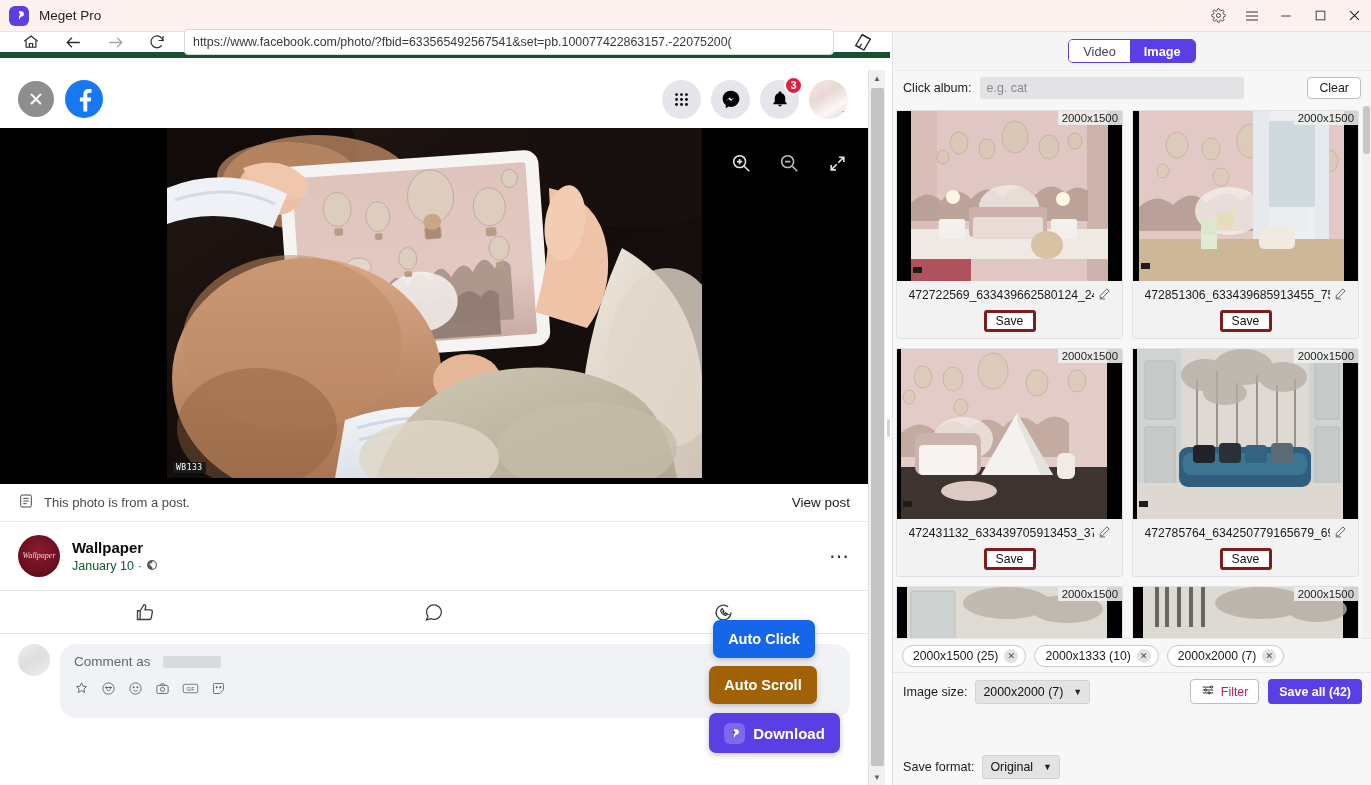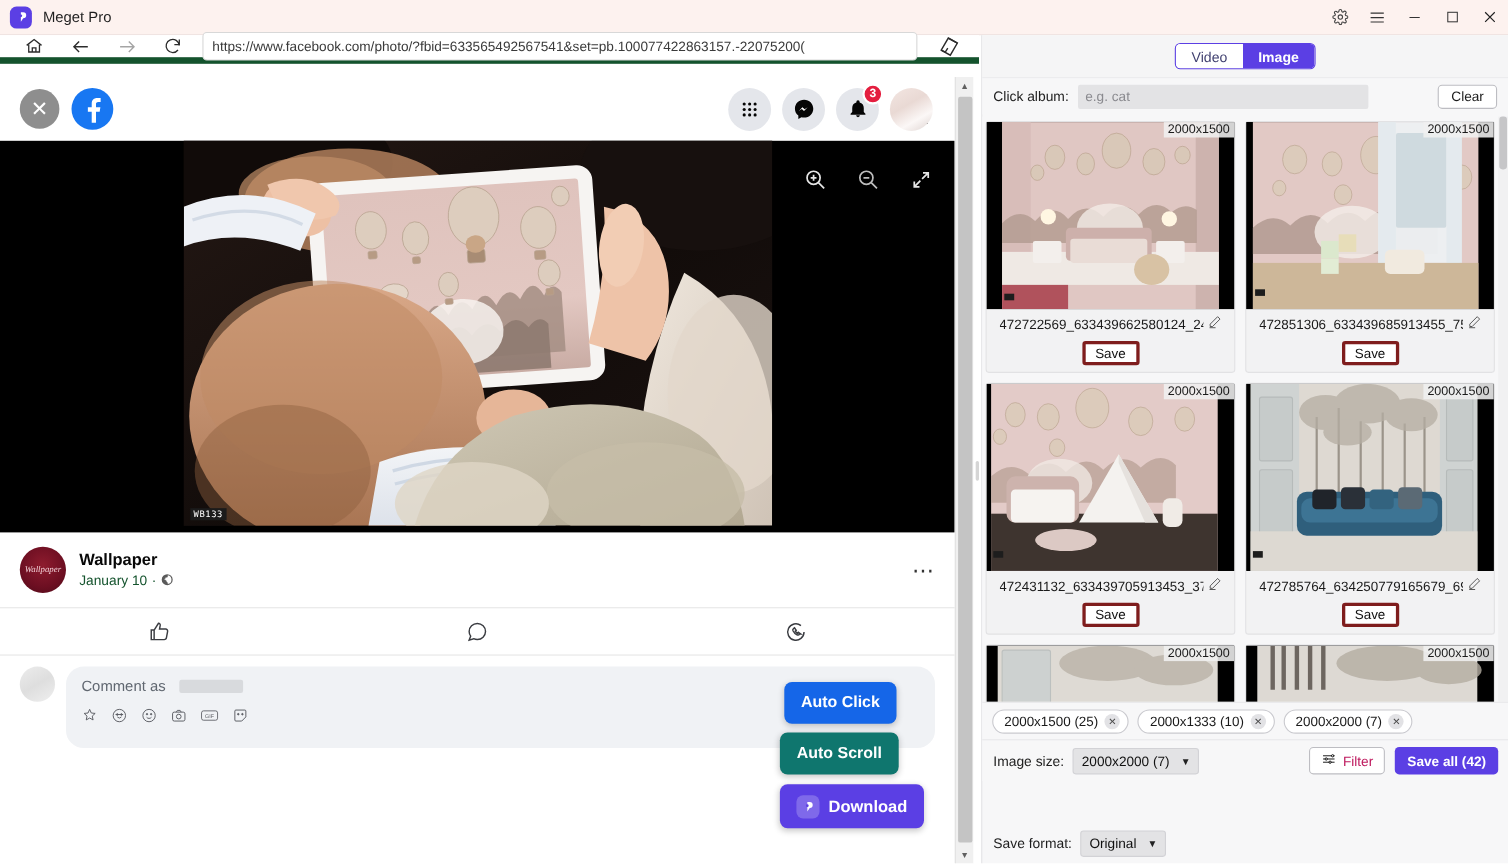--- a/index.html
+++ b/index.html
@@ -284,21 +284,21 @@
     display: flex; align-items: center; padding: 0 10px;
   }
 
   
   .float-stack { position: absolute; left: 709px; top: 620px; z-index: 30; }
   .fbtn {
     display: flex; align-items: center; justify-content: center; border-radius: 7px;
     color: #fff; font-weight: bold; box-shadow: 0 2px 6px rgba(0,0,0,0.22);
   }
   .fbtn.auto-click { width: 102px; height: 38px; background: #1566e8; font-size: 14.5px; margin-left: 4px;}
-  .fbtn.auto-scroll { width: 108px; height: 38px; background: #0f766e; font-size: 14.5px; margin-top: 8px; margin-left: 0;}
+  .fbtn.auto-scroll { width: 108px; height: 38px; background: #a16207; font-size: 14.5px; margin-top: 8px; margin-left: 0;}
   .fbtn.download {
     width: 131px; height: 40px; background: #5b3fe4; font-size: 15px; margin-top: 9px;
     gap: 8px;
   }
   .dl-ico {
     width: 21px; height: 21px; border-radius: 6px; background: rgba(255,255,255,0.22);
     display: flex; align-items: center; justify-content: center;
   }
 </style>
 </head>
@@ -534,20 +534,30 @@
           <ellipse cx="398" cy="95" rx="20" ry="38" fill="#f2cdb4" transform="rotate(8 398 95)"></ellipse>
 
           <path d="M300 250 q90-26 160 12 q40 22 50 88 l-300 0 q20-70 90-100z" fill="url(#blanket)"></path>
           <ellipse cx="420" cy="320" rx="90" ry="46" fill="#c6bda8" opacity="0.8"></ellipse>
           <ellipse cx="262" cy="330" rx="70" ry="38" fill="#ded6c6" opacity="0.8"></ellipse>
         </svg>
         <div class="watermark">WB133</div>
       </div>
     </div>
 
+    <div class="post-note">
+      <span>
+        <svg width="16" height="16" viewBox="0 0 24 24" fill="none" stroke="#4a4a4a" stroke-width="1.5">
+            <rect x="4" y="3" width="16" height="18" rx="2"></rect>
+            <path d="M8 8h8M8 12h8M8 16h5"></path>
+          </svg>
+      </span>
+      <span class="ntext">This photo is from a post.</span>
+      <span class="viewpost">View post</span>
+    </div>
 
     <div class="post-author">
       <div class="author-av">Wallpaper</div>
       <div class="author-meta">
         <div class="author-name">Wallpaper</div>
         <div class="author-sub">
           <span>January 10</span>
           <span>·</span>
           <span>
             <svg width="12" height="12" viewBox="0 0 24 24" fill="#5a5a5a">

